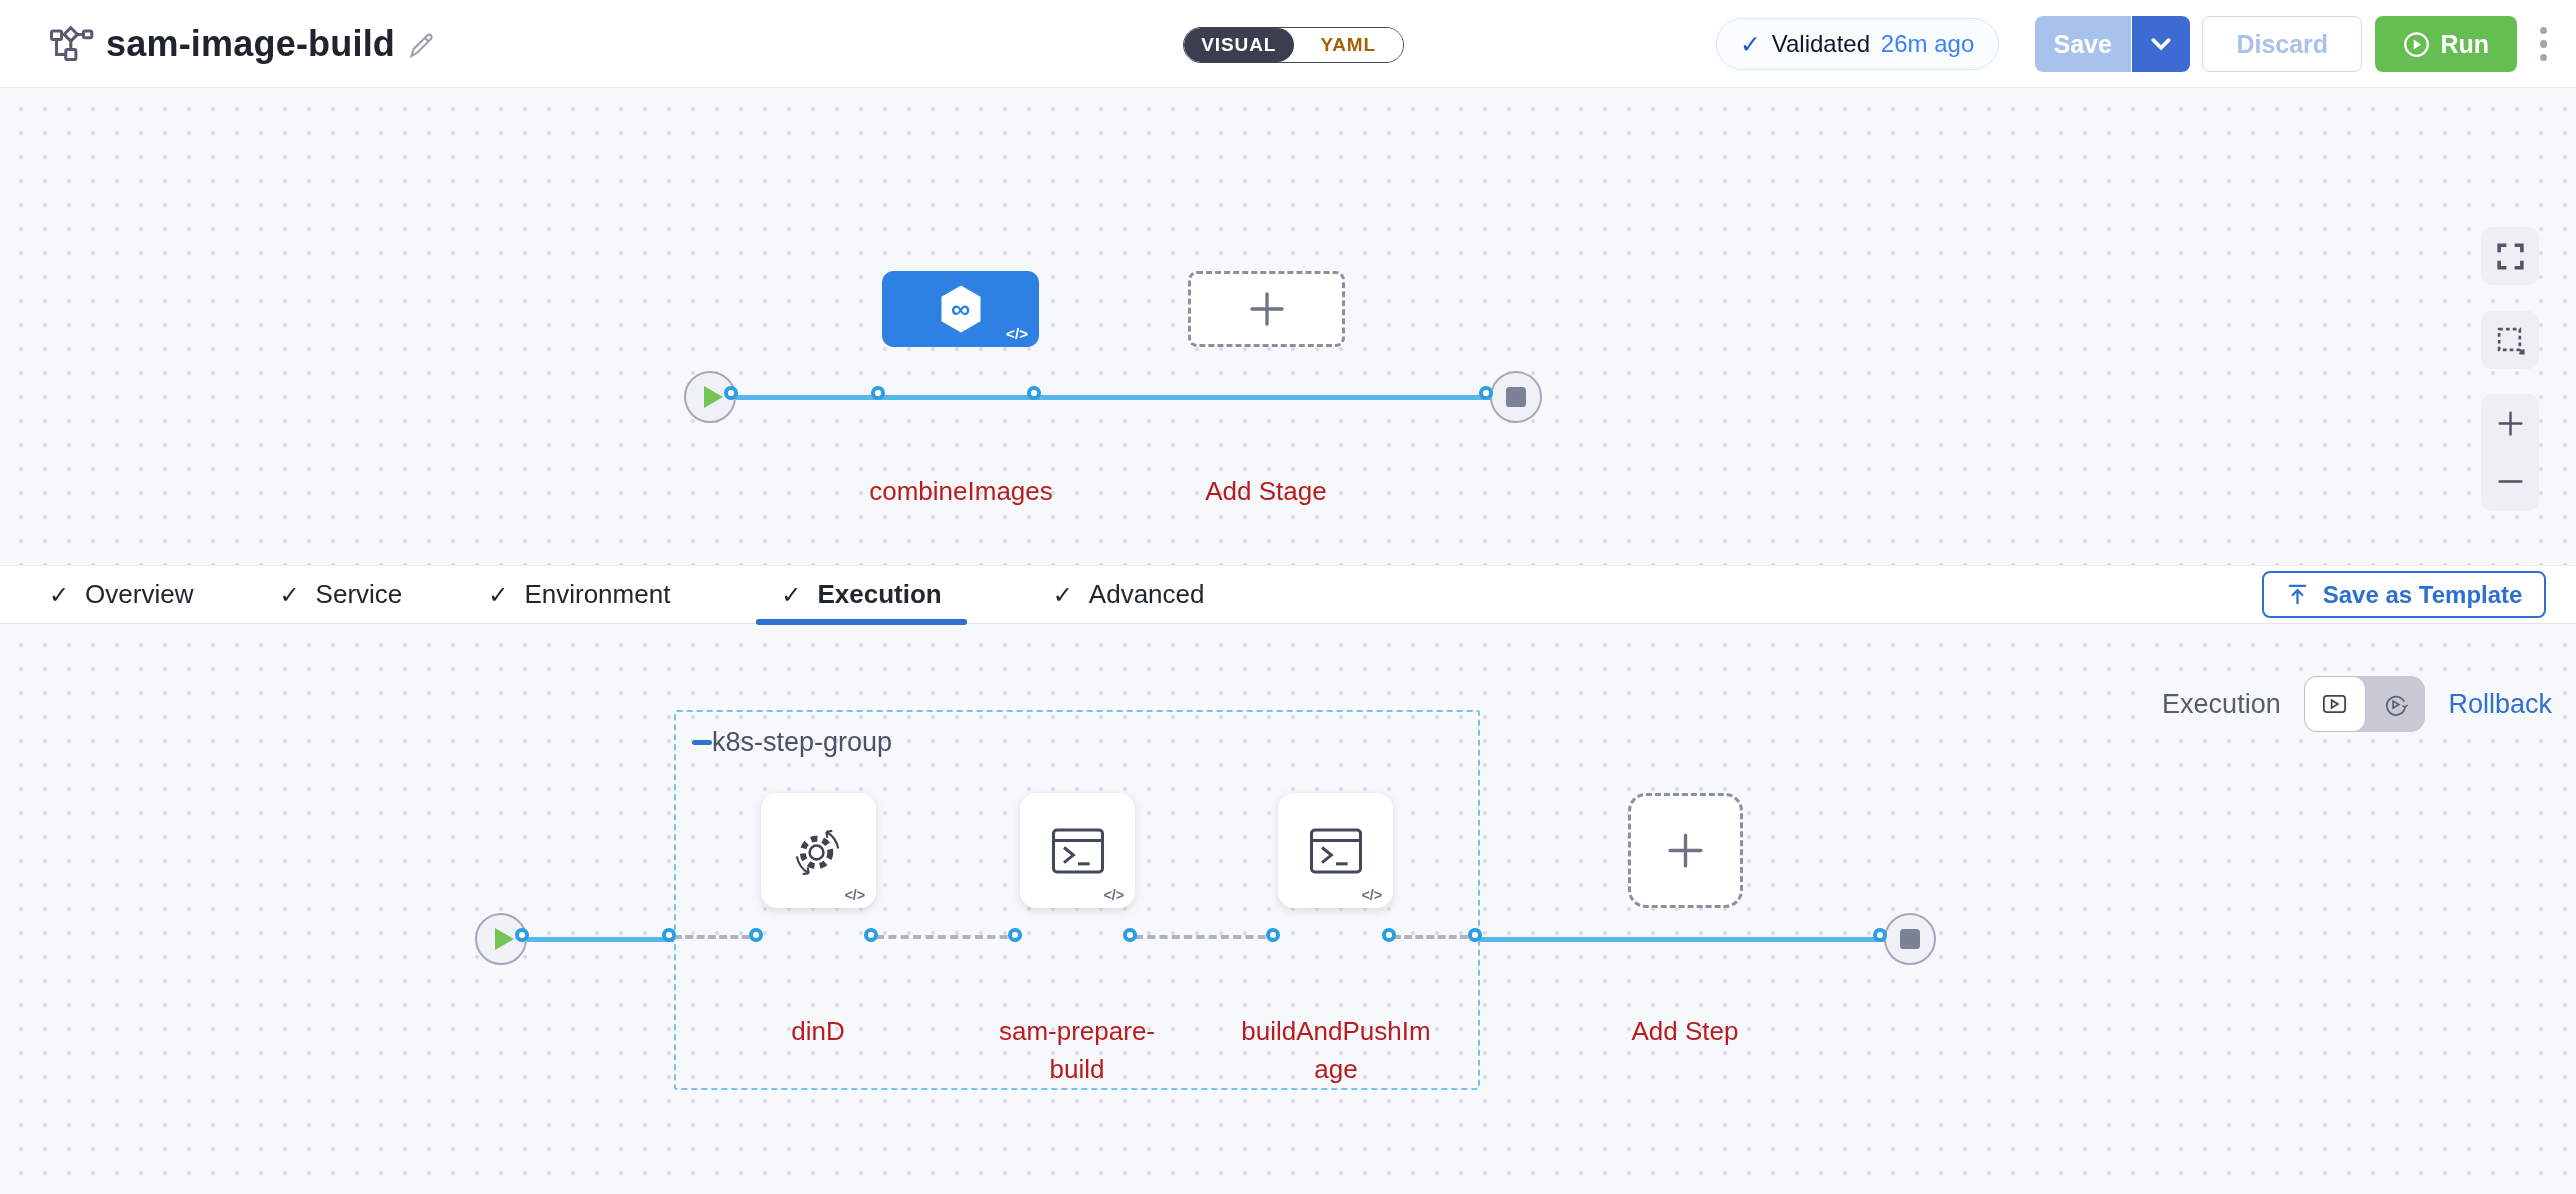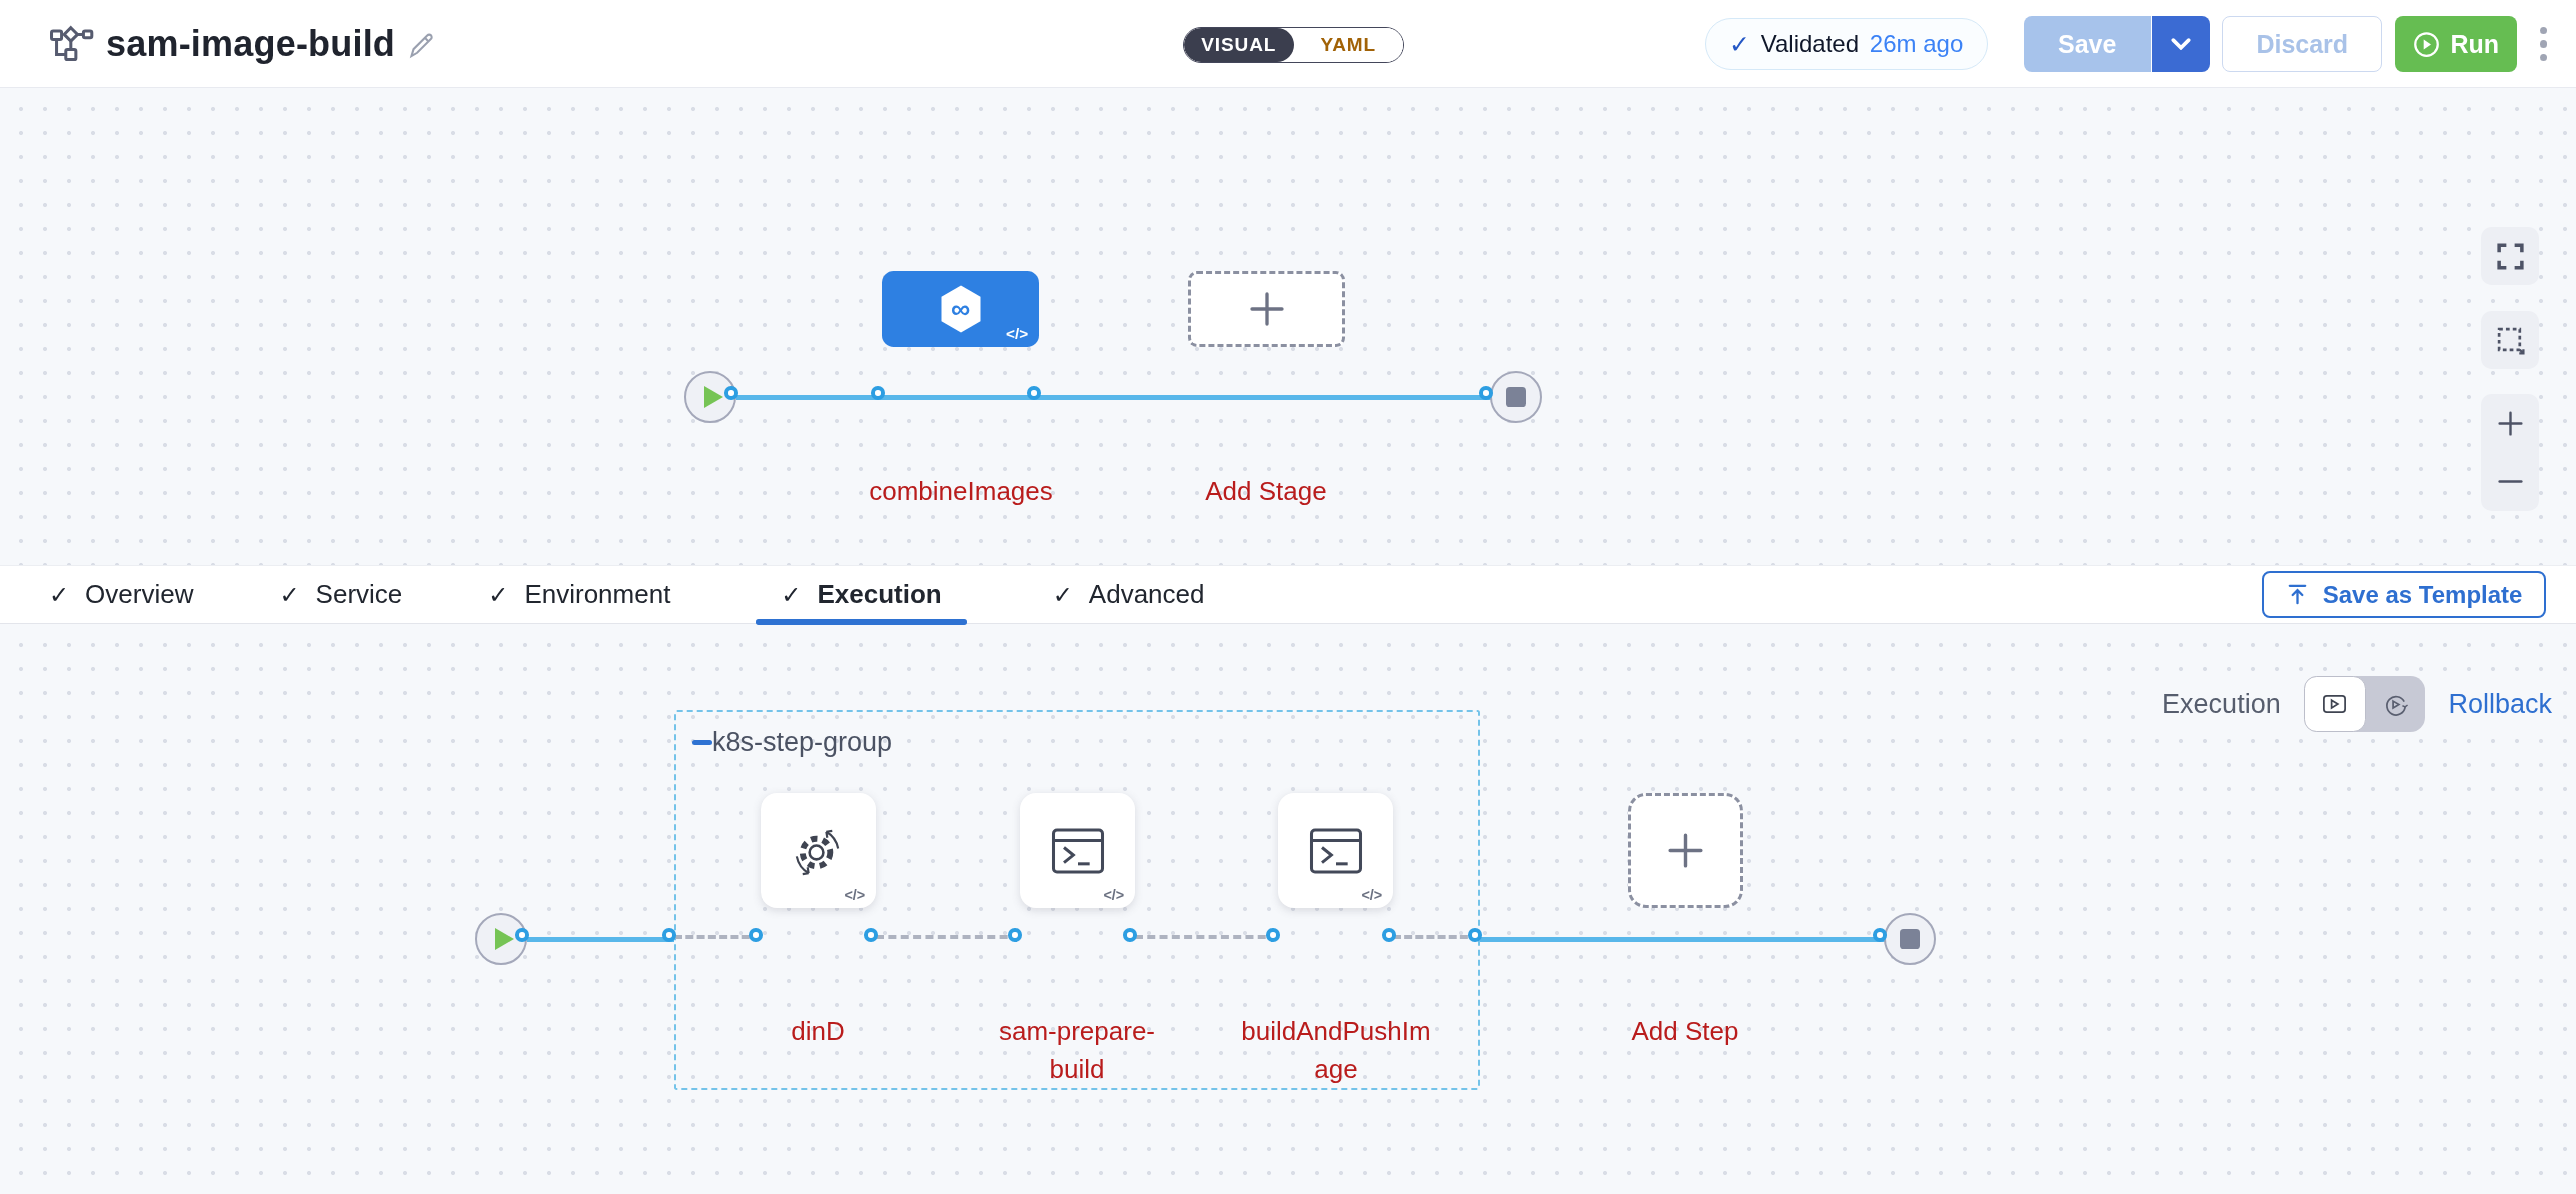--- a/index.html
+++ b/index.html
@@ -21,28 +21,28 @@
   .seg.unselected { background:#fff; color:#a16207; }
 
   .actions { position:absolute; right:21.6px; top:16px; height:56px; display:flex; align-items:center; }
   .validated-badge { display:flex; align-items:center; gap:10.8px; height:52px; padding:0 23.4px;
                      border:1.8px solid #d5e9f8; background:#fafdff; border-radius:27px; margin-right:36px; }
   .validated-badge .vcheck { color:#2457c5; font-size:25px; font-weight:700; }
   .validated-badge .vlabel { font-size:24px; font-weight:400; color:#0f172a; }
   .validated-badge .vtime  { font-size:24px; color:#3b82f6; }
 
   .save-split { display:flex; height:56px; margin-right:12.6px; border-radius:8px; overflow:hidden; }
-  .save-main { width:128px; background:#a7c3eb; color:#fff; font-size:25px; font-weight:700;
+  .save-main { width:97px; background:#a7c3eb; color:#fff; font-size:25px; font-weight:700;
                display:flex; align-items:center; justify-content:center; border-right:1.8px solid #fff; }
   .save-caret { width:58px; background:#3b6bd3; display:flex; align-items:center; justify-content:center; }
 
   .discard-btn { width:160px; height:56px; background:#fff; border:1.8px solid #ccd9f0; border-radius:8px;
                  color:#a9c2e8; font-size:25px; font-weight:700; display:flex; align-items:center;
                  justify-content:center; margin-right:12.6px; }
-  .run-btn { width:122px; height:56px; background:#66bd52; border-radius:8px; color:#fff; font-size:25px;
+  .run-btn { width:142px; height:56px; background:#66bd52; border-radius:8px; color:#fff; font-size:25px;
              font-weight:700; display:flex; align-items:center; justify-content:center; gap:10.8px; margin-right:16px; }
   .kebab { display:flex; flex-direction:column; gap:6.3px; padding:7.2px; }
   .kebab i { width:7.2px; height:7.2px; border-radius:50%; background:#a0a5b4; }
 
   
   .canvas { position:absolute; left:0; width:2576px; background-color:#f6f8fb;
             background-image:radial-gradient(circle,#d9dde6 1.8px,transparent 2.3px);
             background-size:24px 24px; background-position:9px 9px; }
   .canvas-top { top:88px; height:477px; }
   .canvas-bottom { top:624px; height:570px; }

